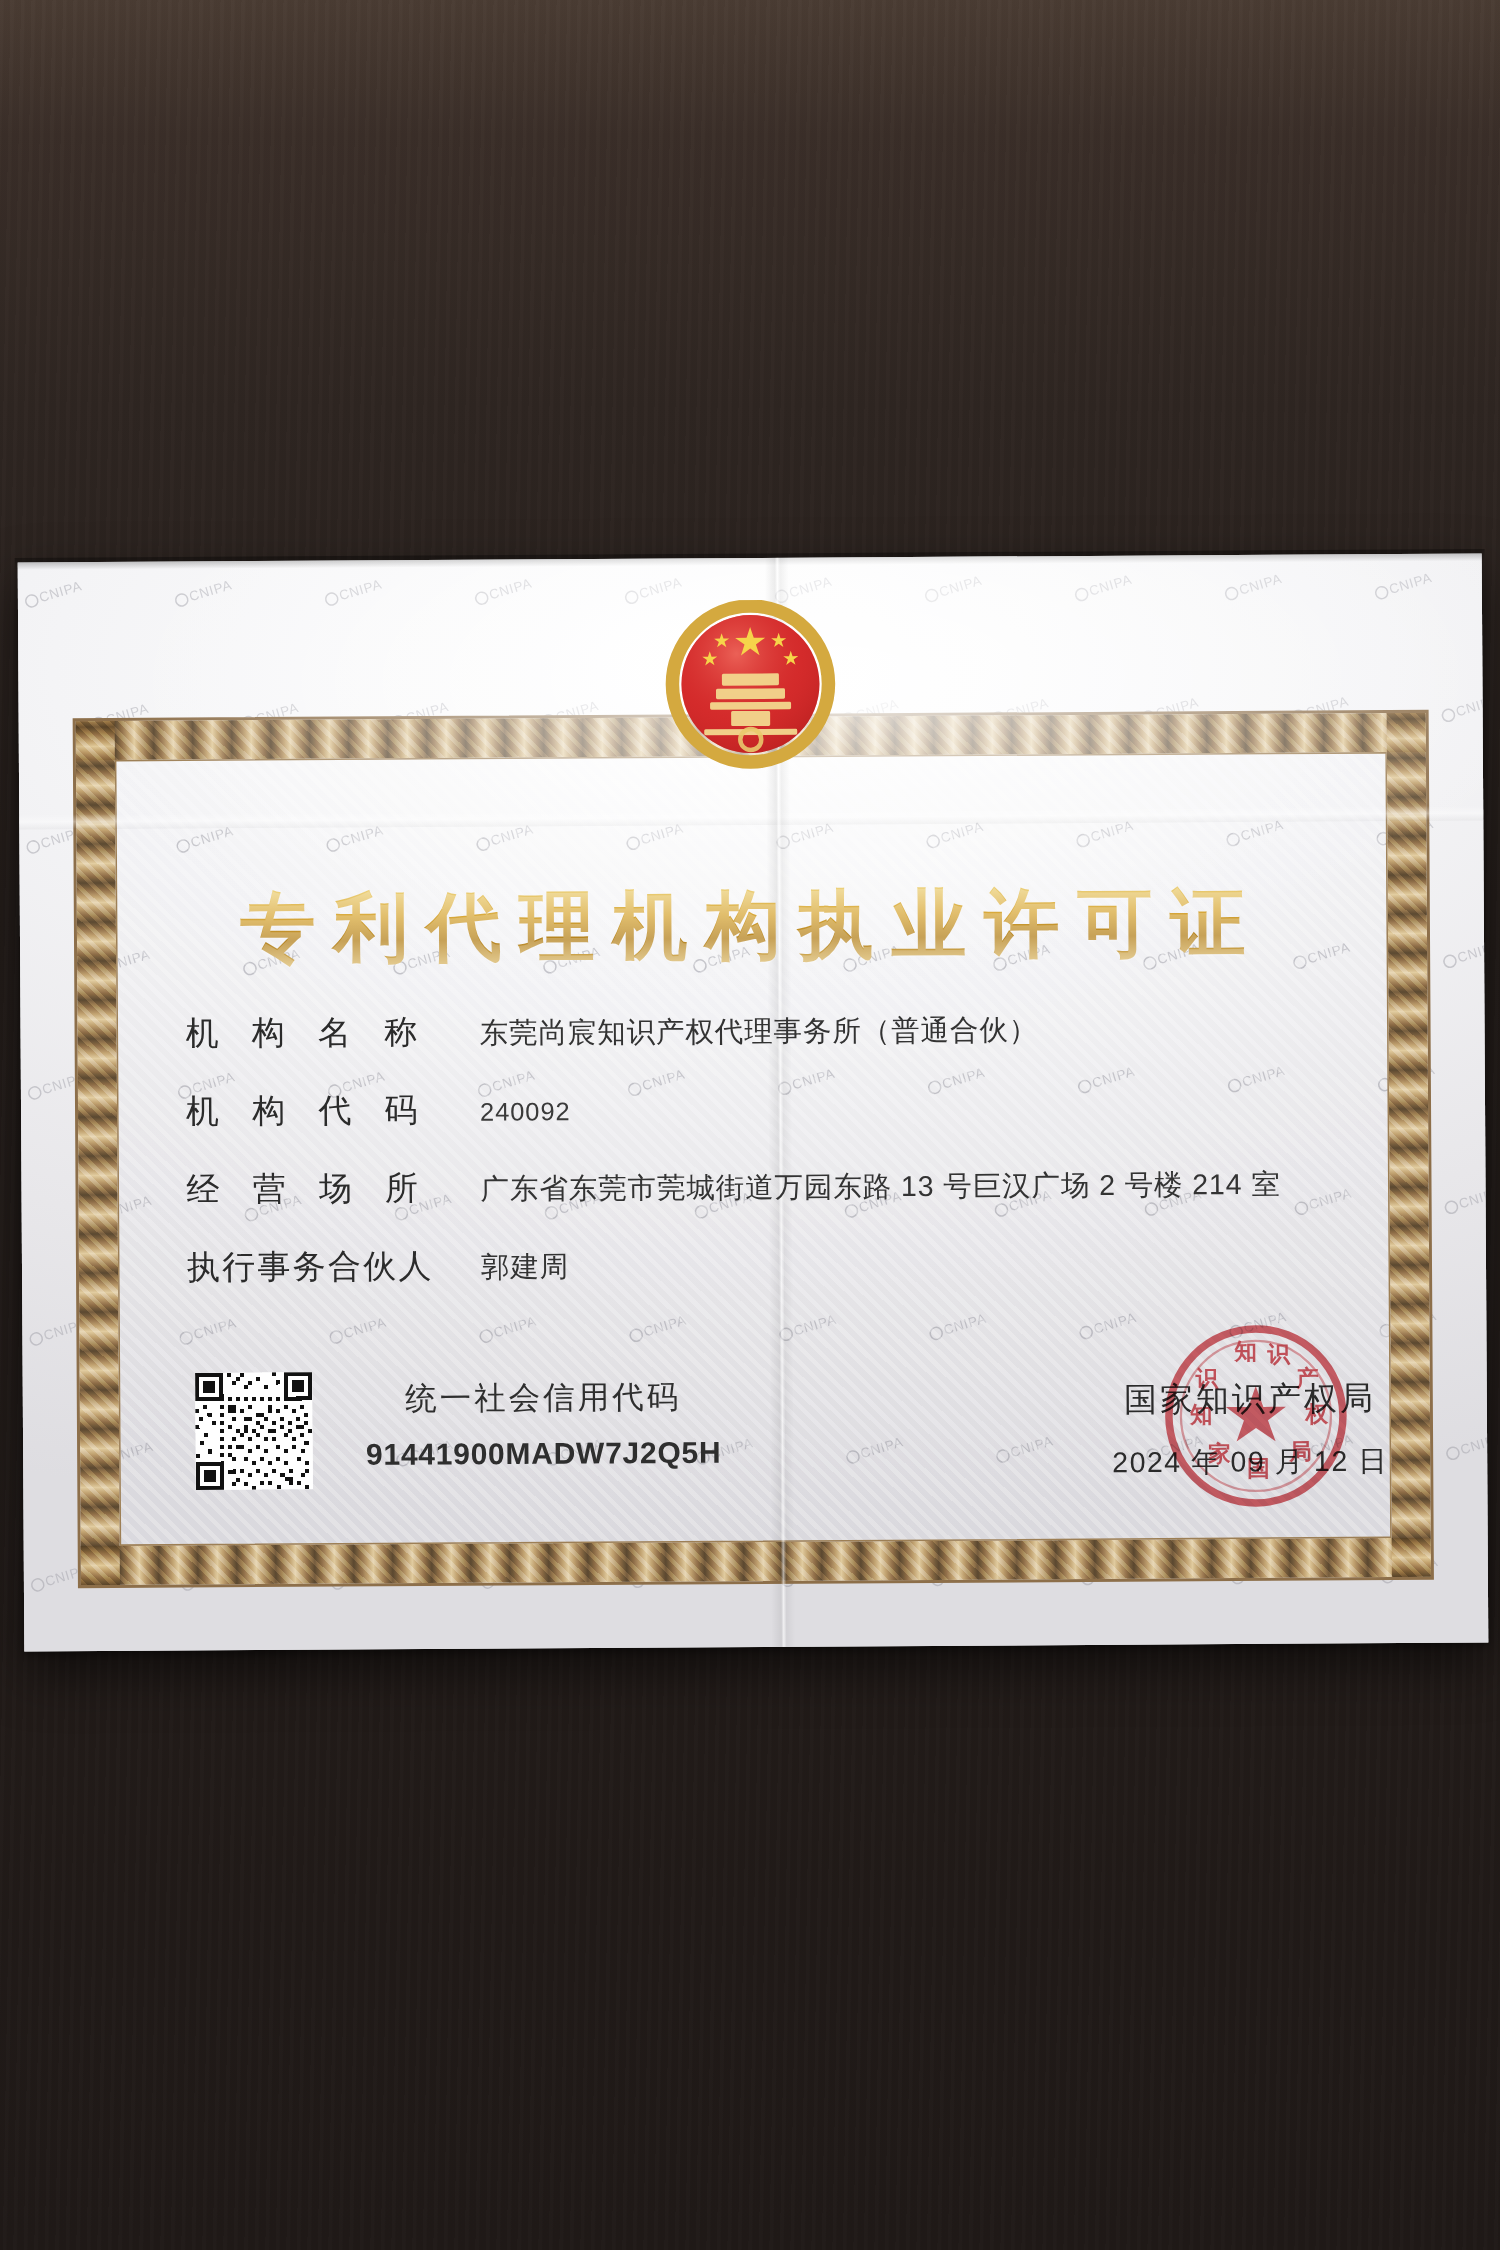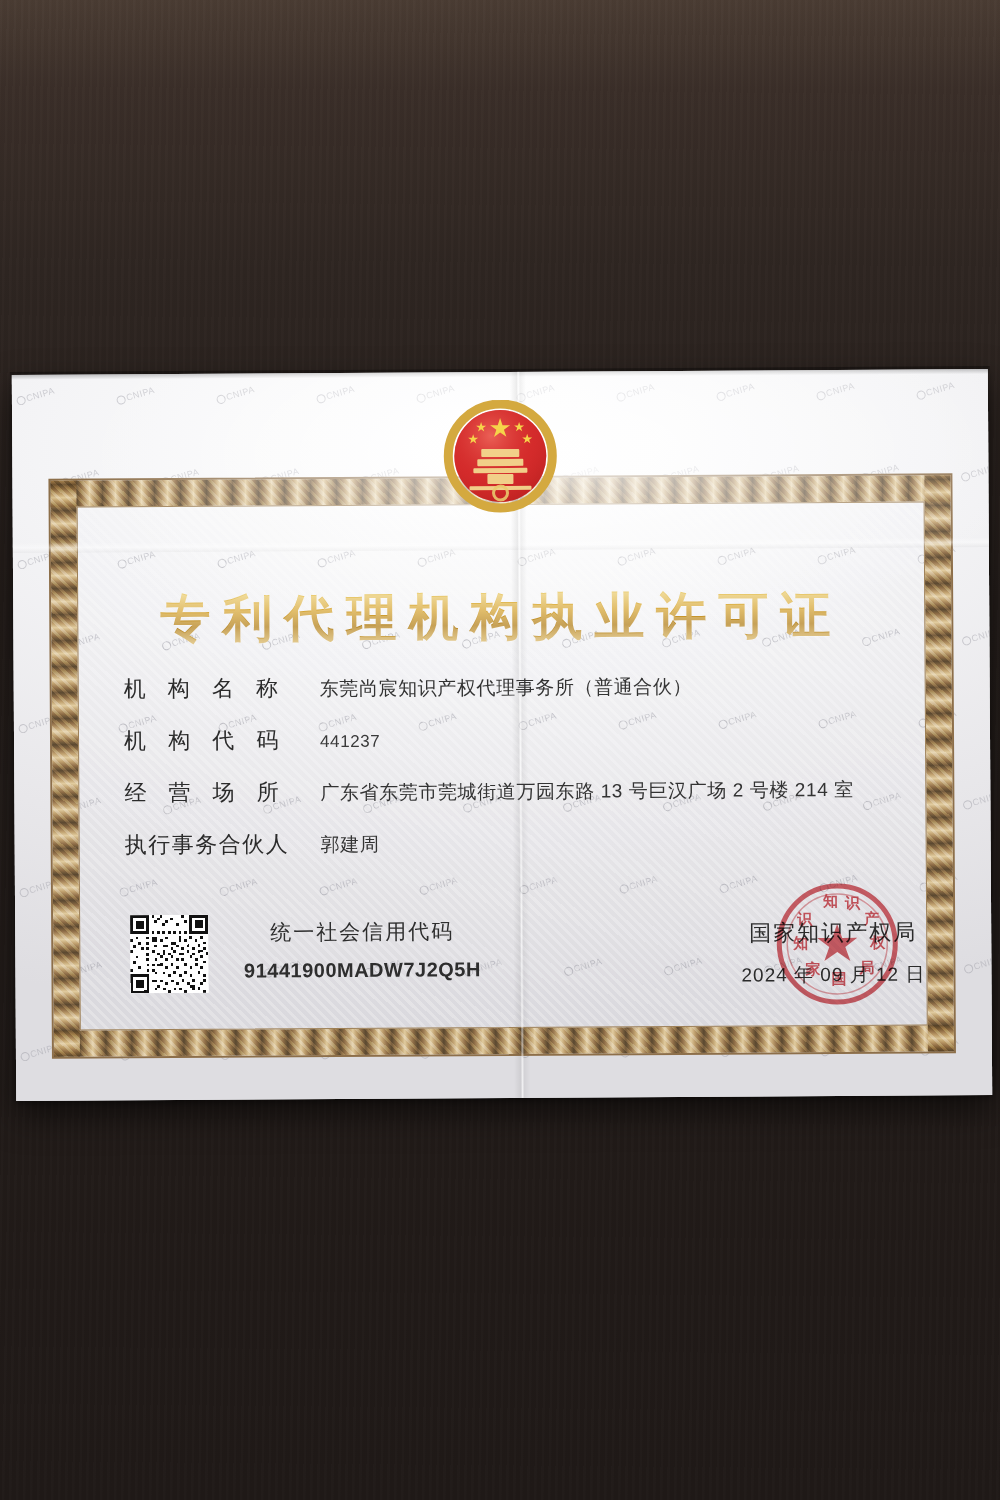--- a/index.html
+++ b/index.html
@@ -429,21 +429,21 @@
 
   <div id="title">专利代理机构执业许可证</div>
 
   <div id="fields">
     <div class="row">
       <div class="lbl">机 构 名 称</div>
       <div class="val">东莞尚宸知识产权代理事务所（普通合伙）</div>
     </div>
     <div class="row">
       <div class="lbl">机 构 代 码</div>
-      <div class="val code">441237</div>
+      <div class="val code">240092</div>
     </div>
     <div class="row">
       <div class="lbl">经 营 场 所</div>
       <div class="val">广东省东莞市莞城街道万园东路 13 号巨汉广场 2 号楼 214 室</div>
     </div>
     <div class="row">
       <div class="lbl tight">执行事务合伙人</div>
       <div class="val">郭建周</div>
     </div>
   </div>

